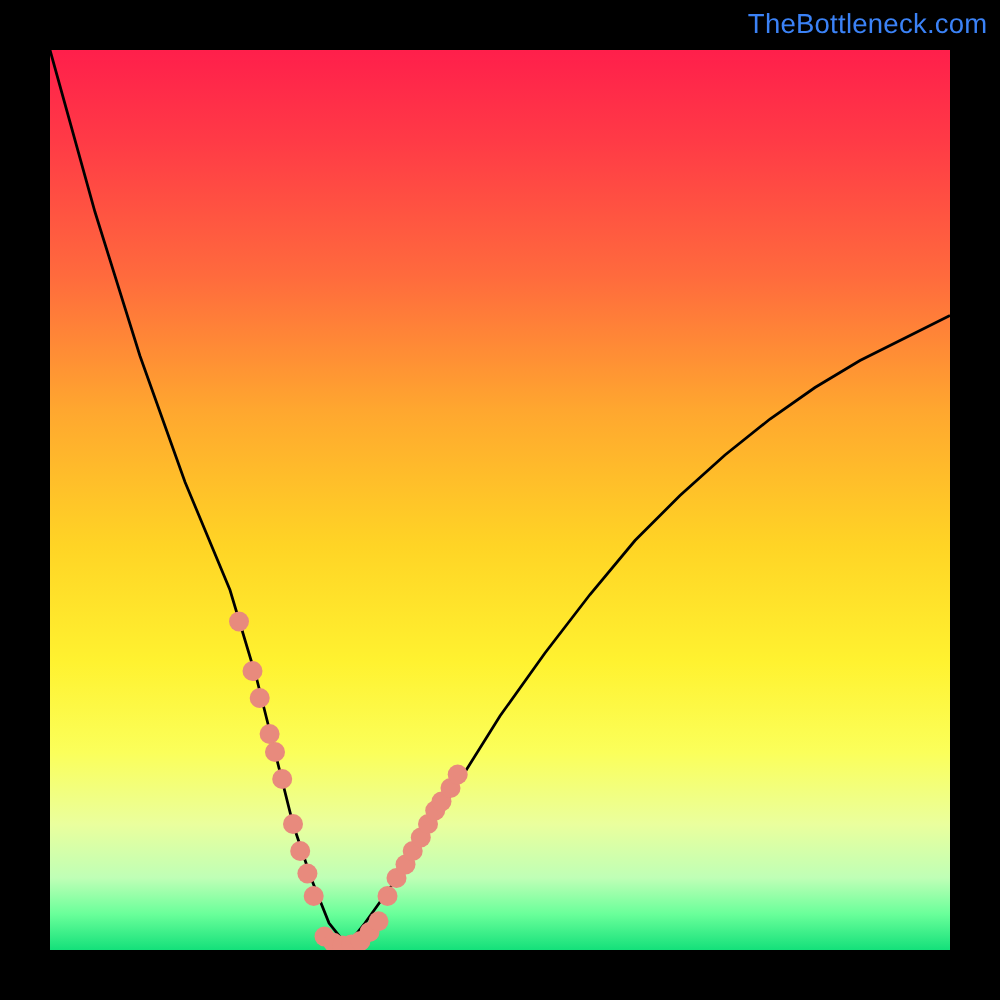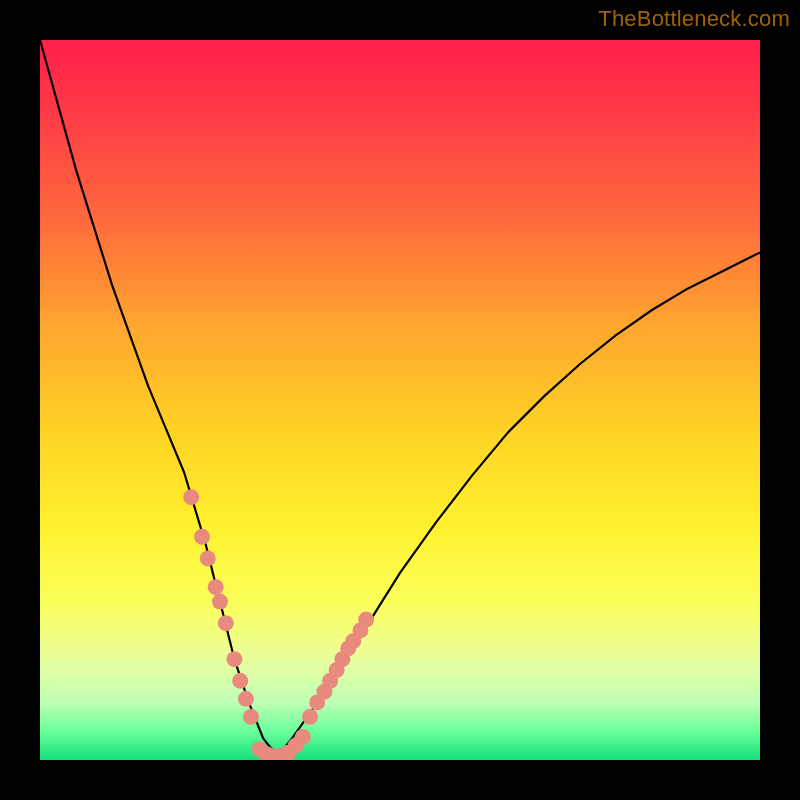--- a/index.html
+++ b/index.html
@@ -12,21 +12,21 @@
       #ff6a3d 25%,
       #ffa72f 40%,
       #ffd425 55%,
       #fff230 68%,
       #fbff5a 78%,
       #eaff9d 86%,
       #bfffb6 92%,
       #6aff9a 96%,
       #14e07a 100%)}
   svg.curve-layer{position:absolute;inset:0;width:720px;height:720px}
-  .watermark{position:absolute;top:6px;right:10px;color:#a16207;font-size:22px;font-weight:500;letter-spacing:.2px;user-select:none}
+  .watermark{position:absolute;top:6px;right:10px;color:#3b82f6;font-size:22px;font-weight:500;letter-spacing:.2px;user-select:none}
   .curve-path{fill:none;stroke:#000;stroke-width:2.2}
   .dot{fill:#e88a7d}
 </style>
 </head>
 <body>
 
 <div class="chart-wrap">
 
   <div class="plot-area">
     <div class="gradient-bg"></div>

